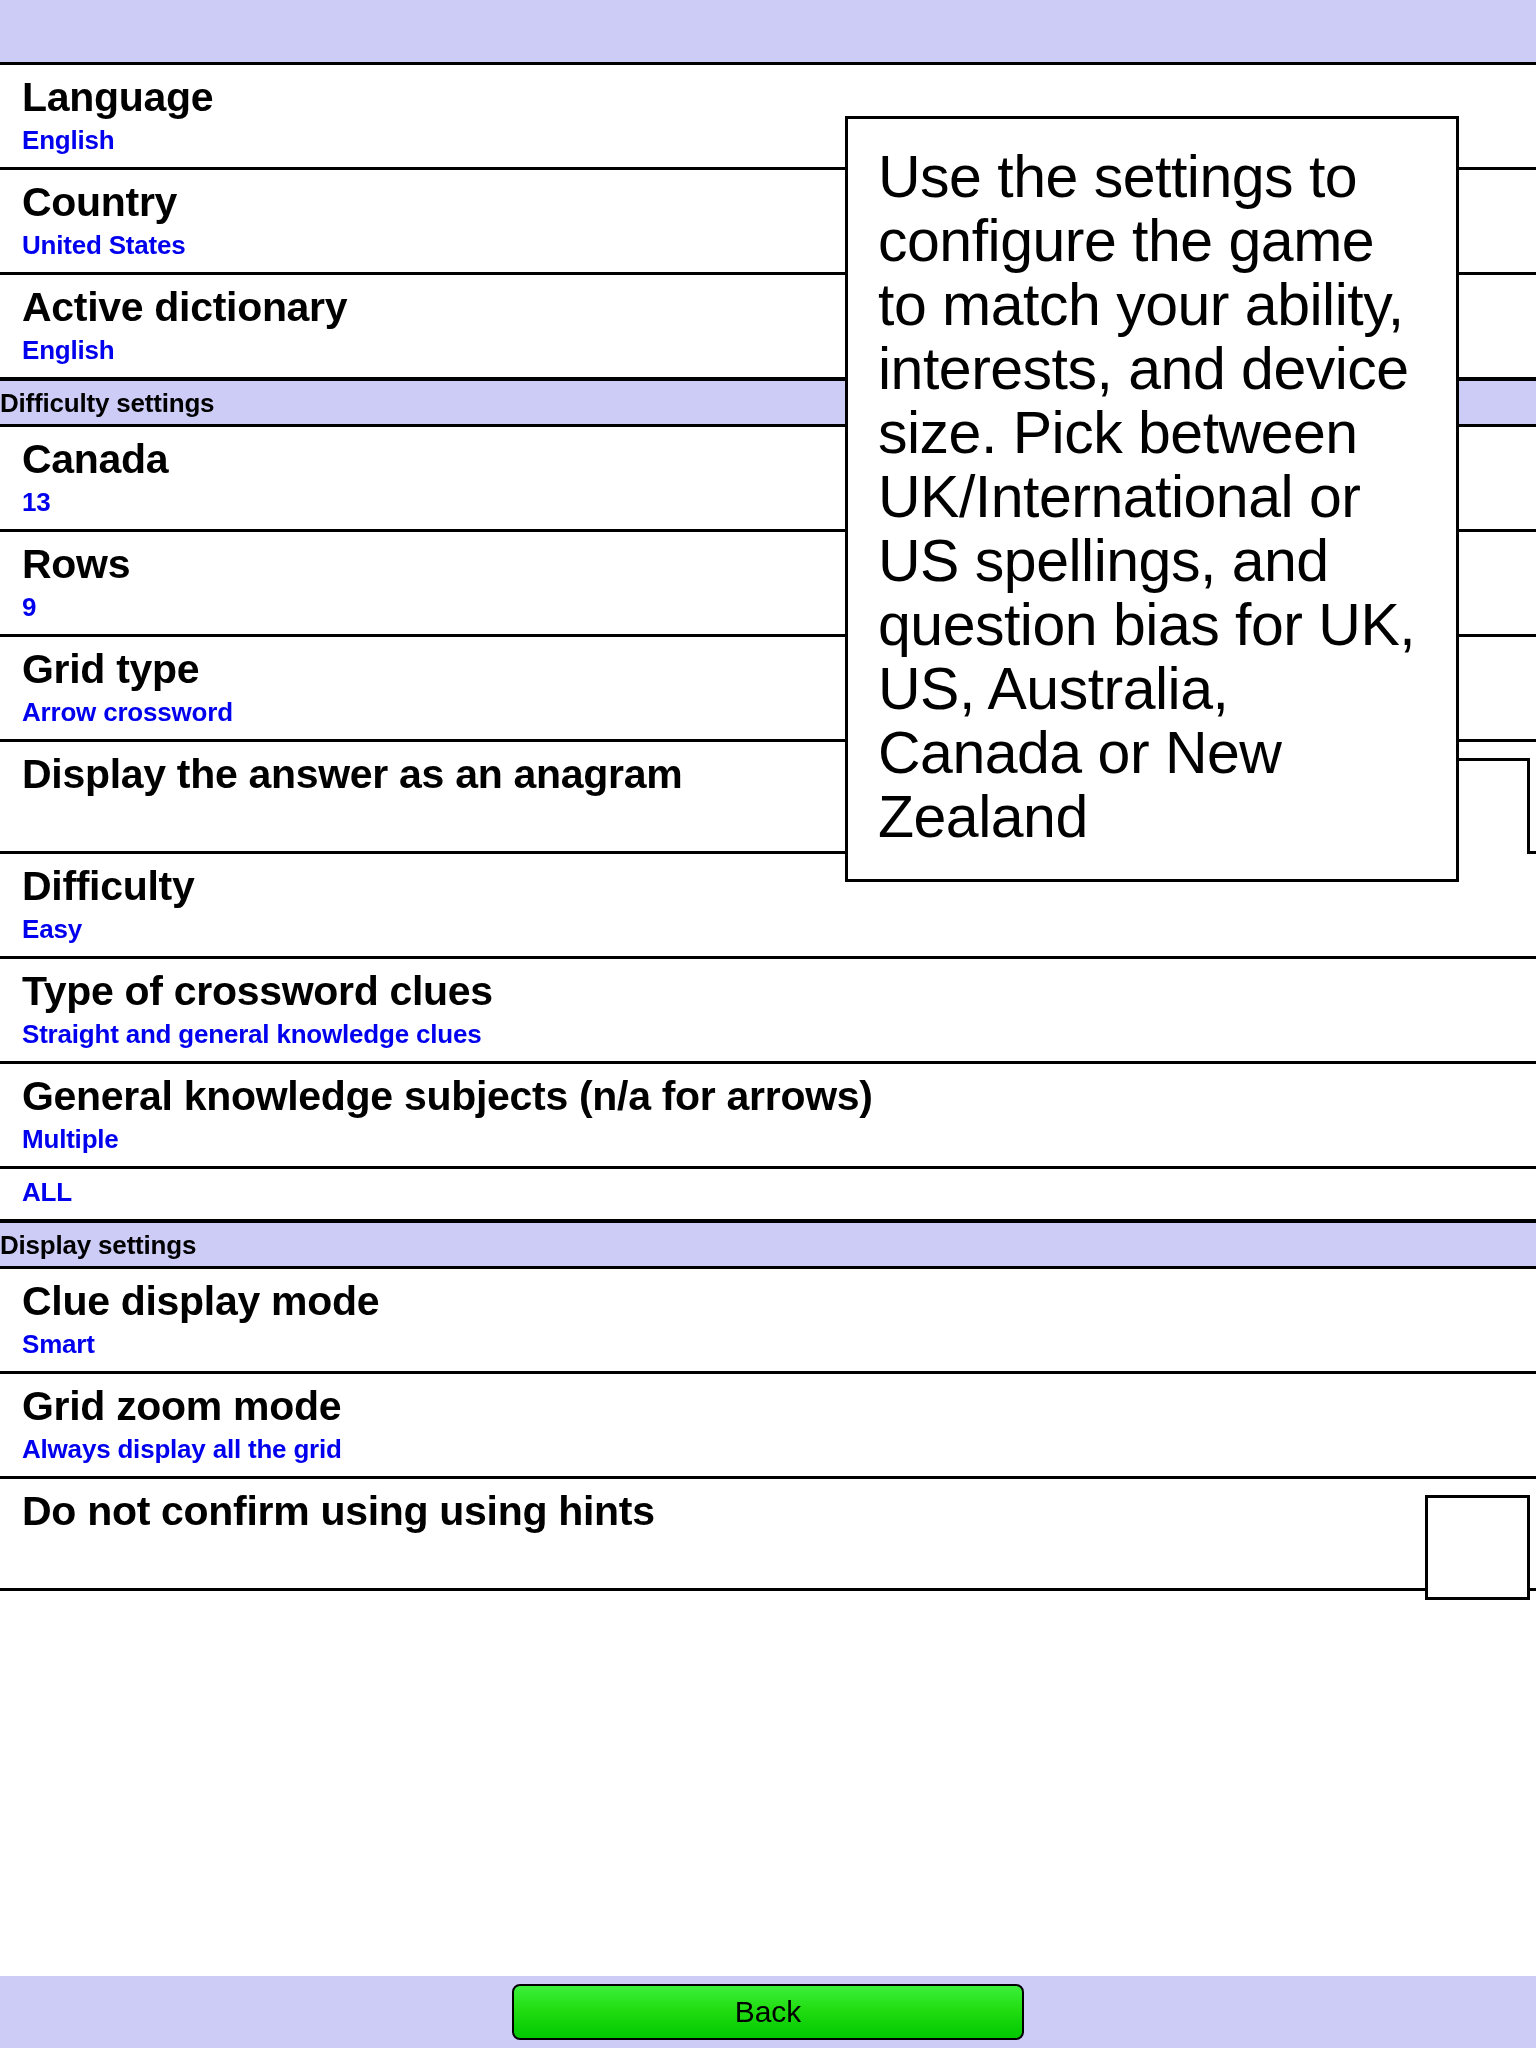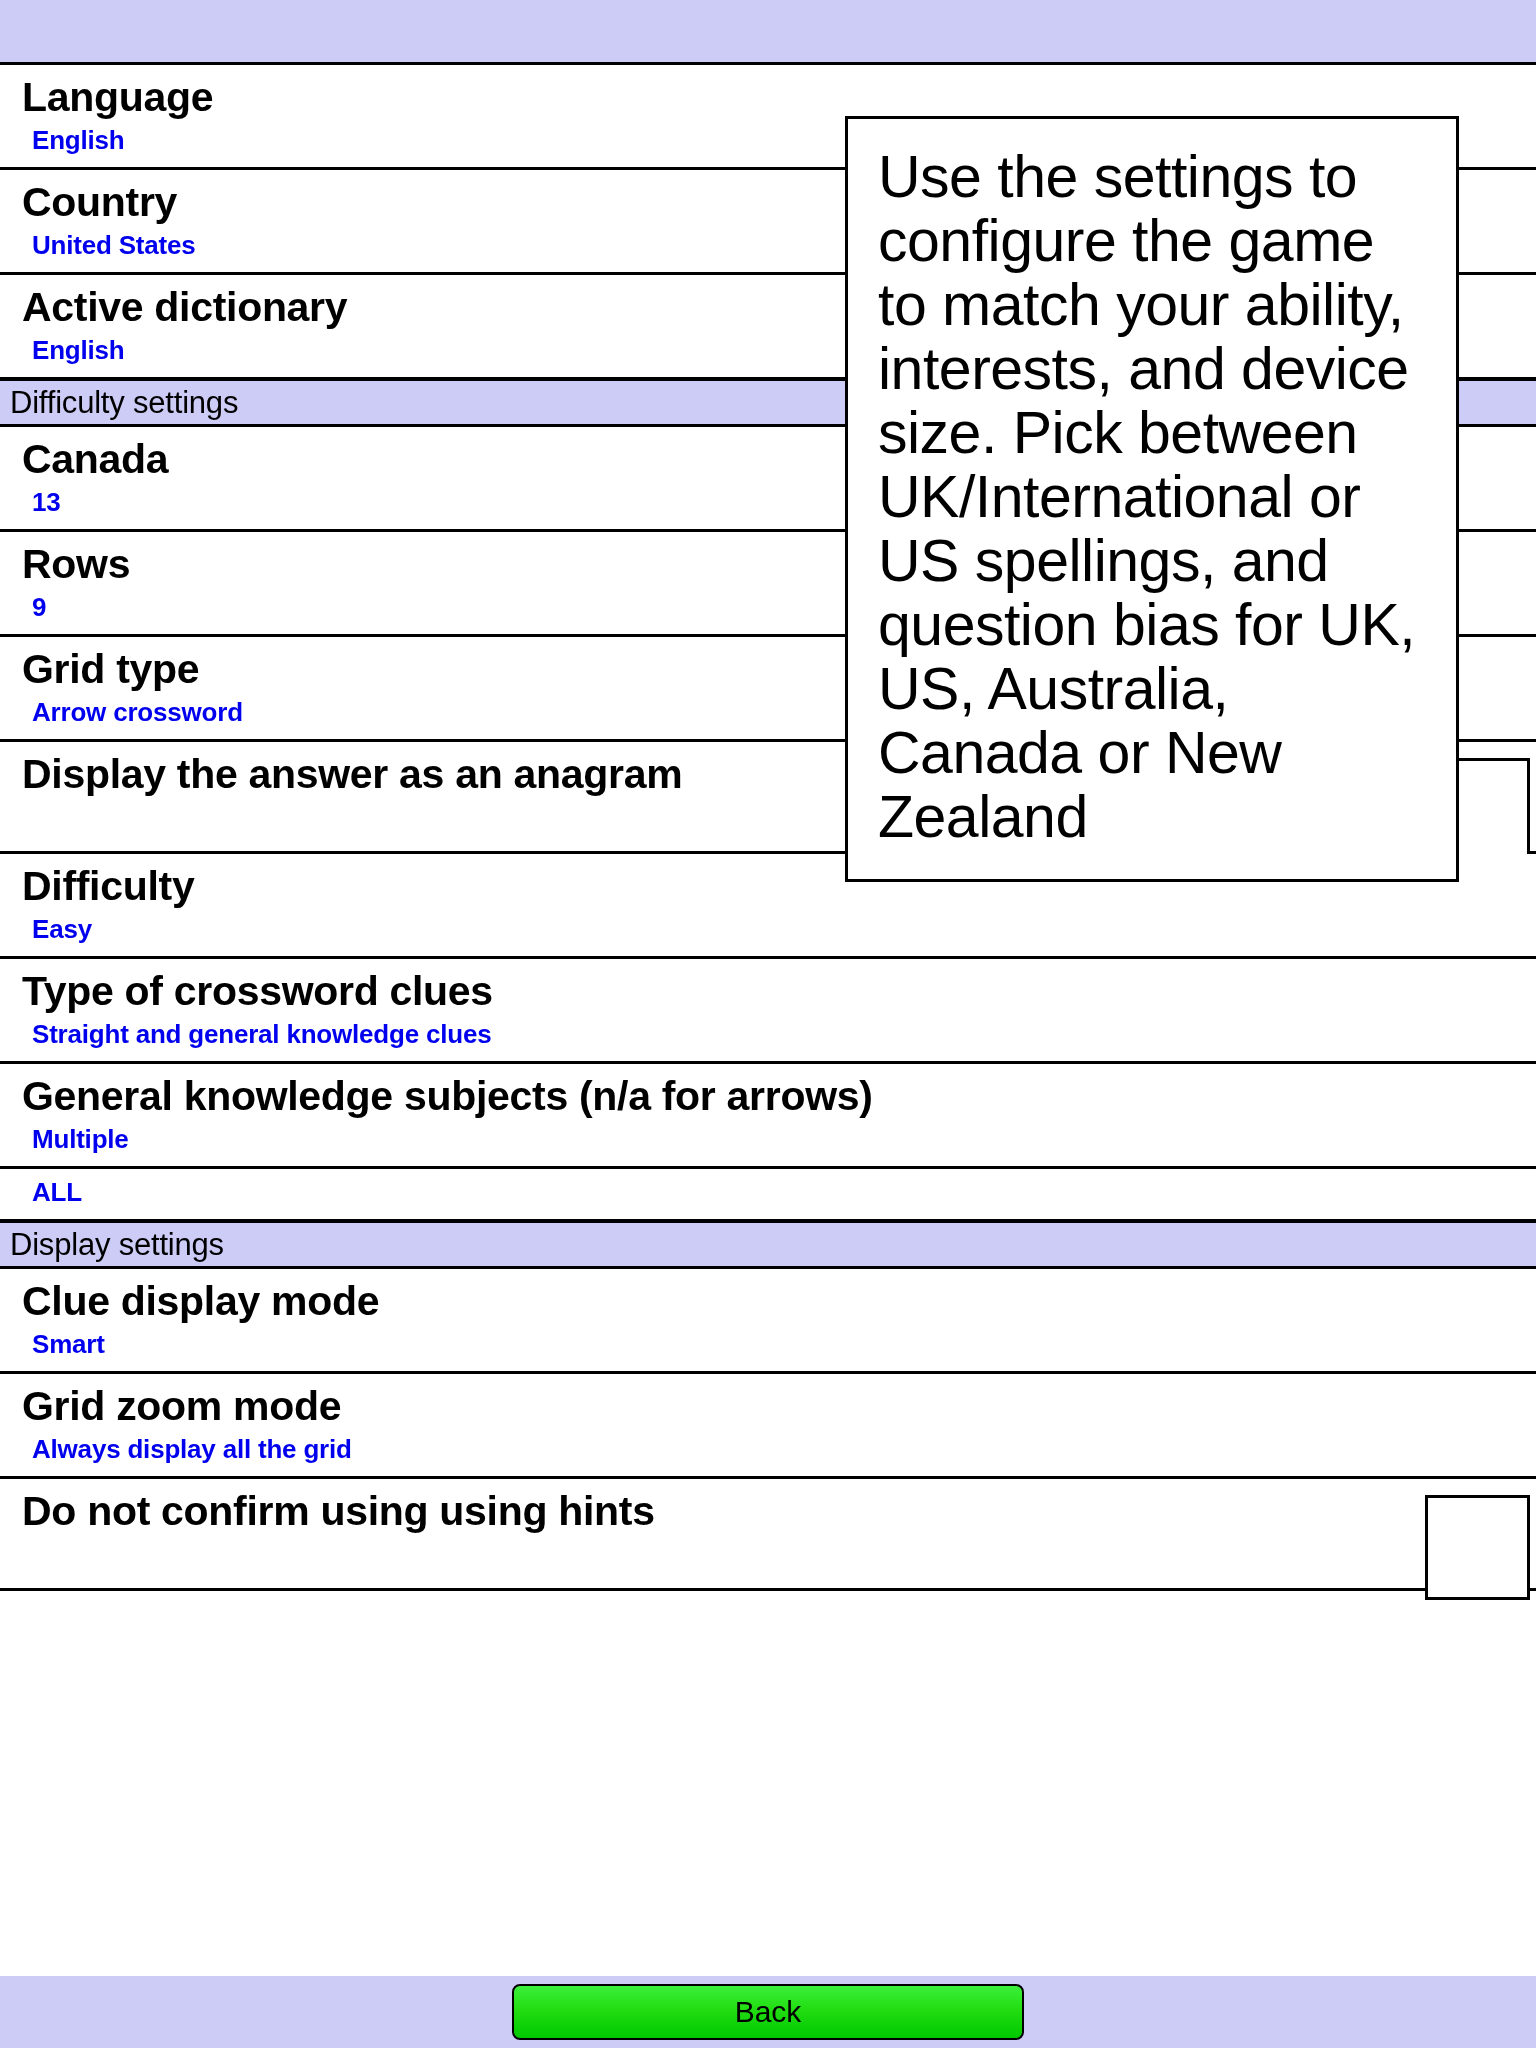--- a/index.html
+++ b/index.html
@@ -64,43 +64,42 @@
   }
 
   .row .value {
     display: block;
     font-family: "Liberation Sans Narrow", "Liberation Sans", sans-serif;
     font-stretch: condensed;
     font-weight: bold;
     font-size: 26px;
     line-height: 34px;
     color: #0000ee;
-    padding-left: 32px;
+    padding-left: 22px;
     letter-spacing: -0.2px;
     white-space: nowrap;
   }
 
   
   .section {
     box-sizing: border-box;
     background: #ccccf7;
     border-bottom: 3px solid #000000;
     border-top: 1px solid #000000;
     height: 47px;
     display: flex;
     align-items: center;
   }
   .section .label {
     font-family: "Liberation Sans Narrow", "Liberation Sans", sans-serif;
     font-stretch: condensed;
-    font-weight: normal;
-    font-size: 31px;
+    font-weight: bold;
+    font-size: 26px;
     line-height: 34px;
     color: #000000;
-    padding-left: 10px;
     letter-spacing: -0.2px;
     white-space: nowrap;
   }
 
   
   .row.with-check {
     min-height: 112px;
   }
   .checkbox {
     position: absolute;

